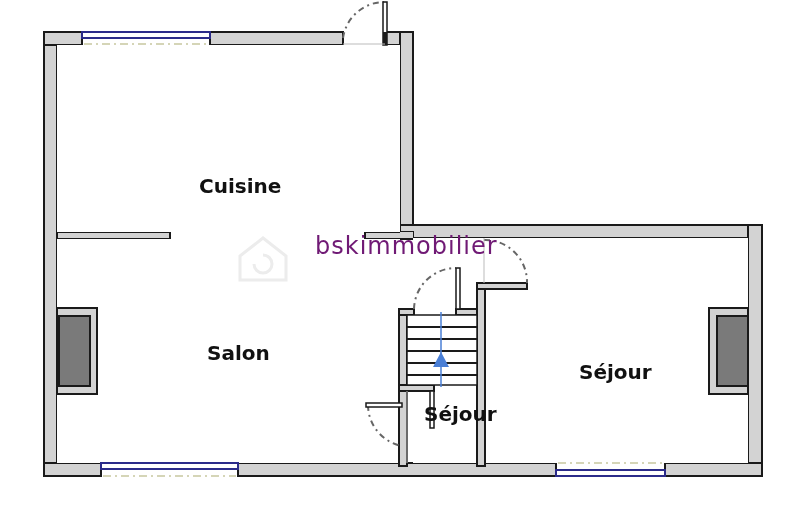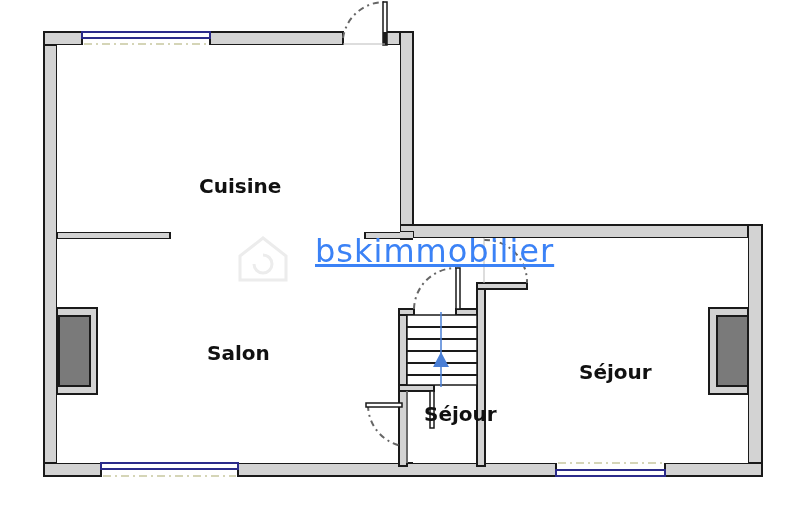--- a/index.html
+++ b/index.html
@@ -9,21 +9,21 @@
     .chimney { fill: #7a7a7a; stroke: #1a1a1a; stroke-width: 2; }
     .window-glass { fill: #ffffff; stroke: #2b2b8a; stroke-width: 2; }
     .window-sill { stroke: #c8c8a0; stroke-width: 1.5; stroke-dasharray: 8 4 2 4; fill: none; }
     .door-swing { fill: none; stroke: #666; stroke-width: 2; stroke-dasharray: 6 4 2 4; }
     .door-leaf { fill: #ffffff; stroke: #1a1a1a; stroke-width: 1.5; }
     .thin { stroke: #bbbbbb; stroke-width: 1; fill: none; }
     .stair-line { stroke: #1a1a1a; stroke-width: 1.8; }
     .stair-arrow-line { stroke: #4a7fd6; stroke-width: 1.5; }
     .stair-arrow-head { fill: #4a7fd6; }
     .room-label { position: absolute; font-family: "DejaVu Sans", sans-serif; font-weight: bold; font-size: 20px; color: #111; white-space: nowrap; }
-    .watermark { position: absolute; left: 235px; top: 232px; color: #3b82f6; font-family: "DejaVu Sans", sans-serif; font-size: 32px; letter-spacing: 1px; white-space: nowrap; text-decoration: underline; }
+    .watermark { position: absolute; left: 235px; top: 232px; color: #701a75; font-family: "DejaVu Sans", sans-serif; font-size: 24px; letter-spacing: 1px; white-space: nowrap; }
     .watermark-logo { position: absolute; left: 236px; top: 234px; width: 54px; height: 50px; }
   </style>
 </head>
 <body>
 
 <svg id="plan" viewBox="0 0 800 518" xmlns="http://www.w3.org/2000/svg">
 
   <rect class="wall" x="44" y="32" width="13" height="444"></rect>
 
   <rect class="wall" x="44" y="32" width="38" height="13"></rect>

